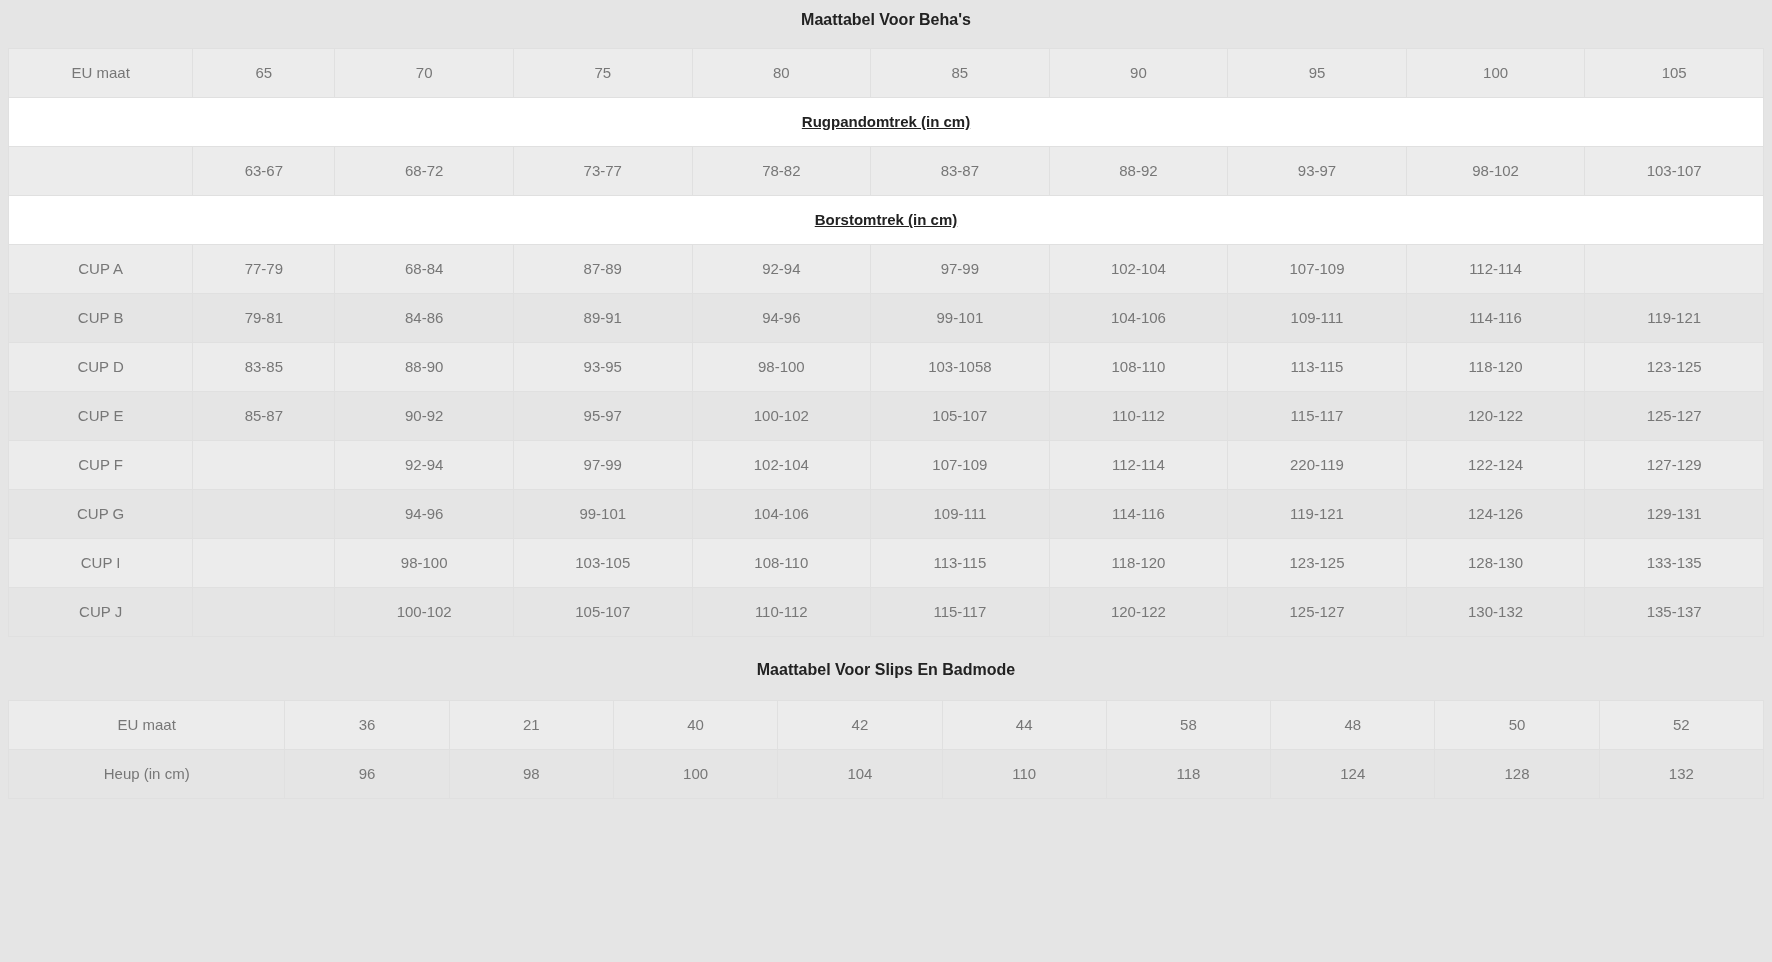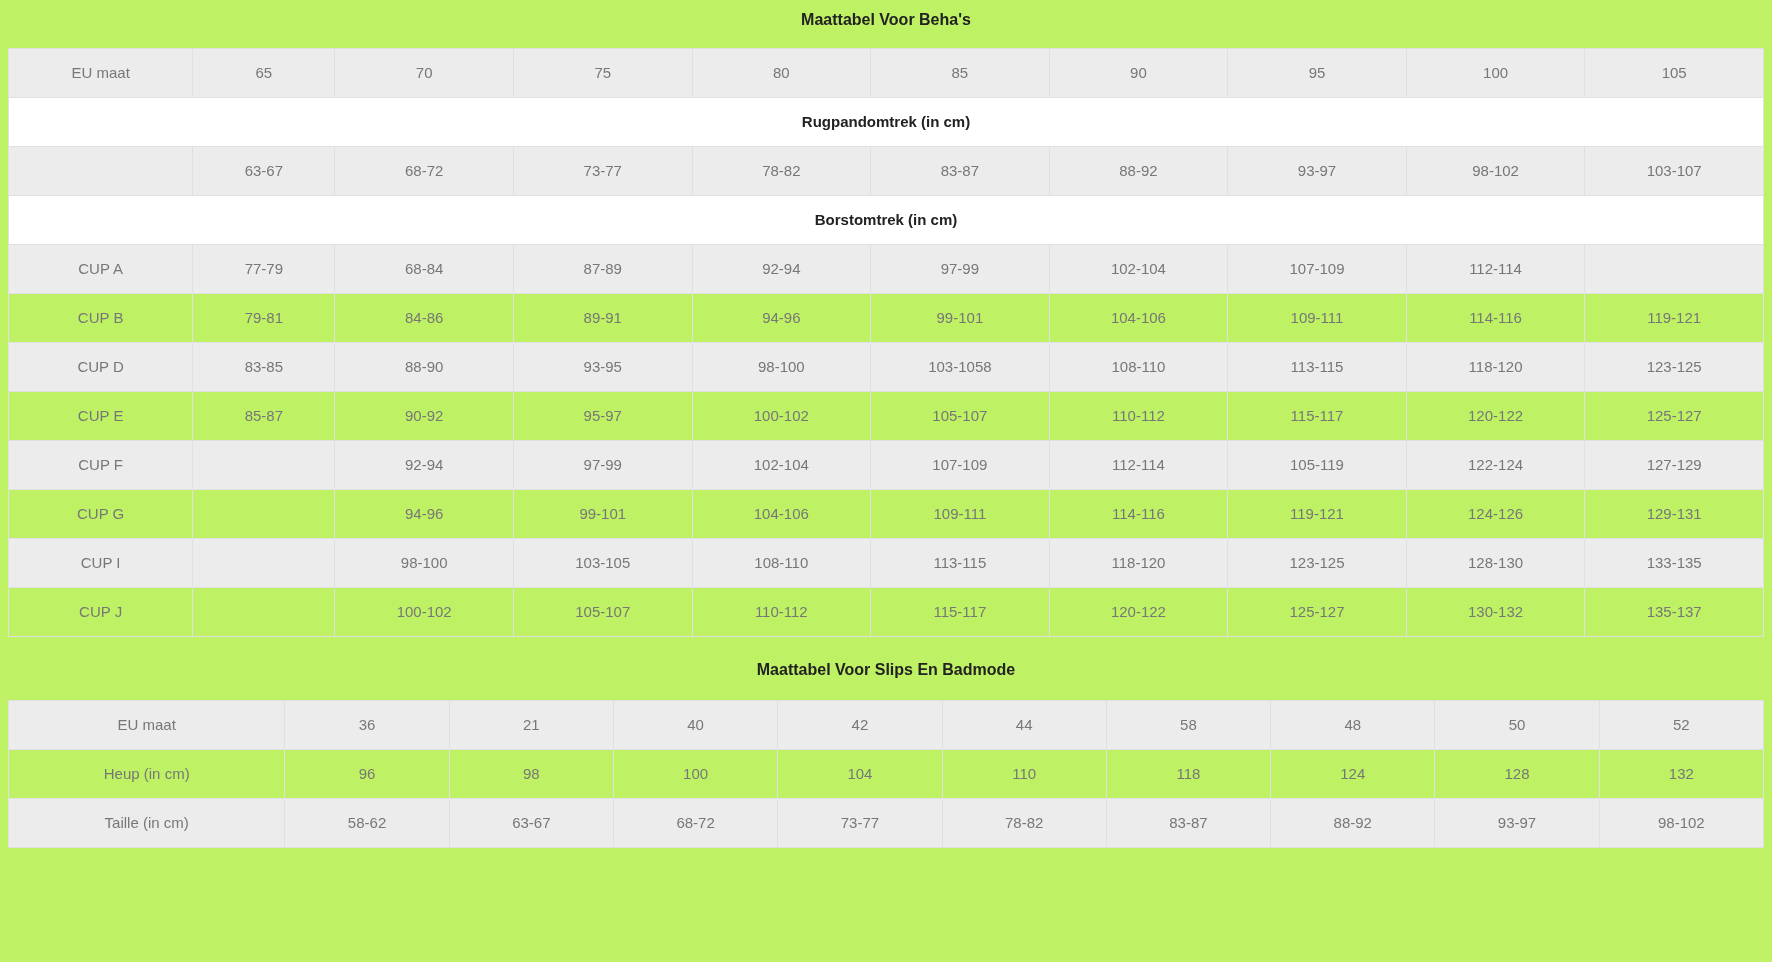--- a/index.html
+++ b/index.html
@@ -3,21 +3,21 @@
 <meta charset="utf-8">
 <style>
   :root{
     --stripe-bg:#ececec;
     --cell-border:#e0e0e0;
     --cell-text:#777777;
     --title-text:#222222;
   }
   html,body{margin:0;padding:0;background:#ffffff;}
   body{font-family:"Liberation Sans",sans-serif;}
-  .page{width:1772px;height:962px;box-sizing:border-box;padding:0 8px;overflow:hidden;background:#bef264;}
+  .page{width:1772px;height:962px;box-sizing:border-box;padding:0 8px;overflow:hidden;background:#e5e5e5;}
   .tbl-title{
     text-align:center;
     font-size:16px;
     font-weight:bold;
     color:var(--title-text);
     margin:0;
     padding:11px 0 20px 0;
     line-height:17px;
   }
   .tbl-title.second{padding:24px 0 22px 0;}
@@ -35,20 +35,21 @@
     color:var(--cell-text);
     padding:15px 8px;
     overflow:hidden;
     white-space:nowrap;
   }
   table.size-table tbody tr:nth-child(odd) td{background:var(--stripe-bg);}
   table.size-table td.section-header{
     font-weight:bold;
     color:var(--title-text);
     background:#ffffff;
+    text-decoration:underline;
   }
   
   table.bra col.c-label{width:10.5%;}
   table.bra col.c-first{width:8.1%;}
   
   table.brief col.c-label{width:15.75%;}
 </style>
 </head>
 <body>
 
@@ -149,21 +150,21 @@
           <td>125-127</td>
         </tr>
       <tr>
           <td>CUP F</td>
           <td></td>
           <td>92-94</td>
           <td>97-99</td>
           <td>102-104</td>
           <td>107-109</td>
           <td>112-114</td>
-          <td>105-119</td>
+          <td>220-119</td>
           <td>122-124</td>
           <td>127-129</td>
         </tr>
       <tr>
           <td>CUP G</td>
           <td></td>
           <td>94-96</td>
           <td>99-101</td>
           <td>104-106</td>
           <td>109-111</td>
@@ -232,28 +233,16 @@
           <td>96</td>
           <td>98</td>
           <td>100</td>
           <td>104</td>
           <td>110</td>
           <td>118</td>
           <td>124</td>
           <td>128</td>
           <td>132</td>
         </tr>
-      <tr>
-          <td>Taille (in cm)</td>
-          <td>58-62</td>
-          <td>63-67</td>
-          <td>68-72</td>
-          <td>73-77</td>
-          <td>78-82</td>
-          <td>83-87</td>
-          <td>88-92</td>
-          <td>93-97</td>
-          <td>98-102</td>
-        </tr>
     </tbody>
   </table>
 
 </div>
 
 </body></html>

